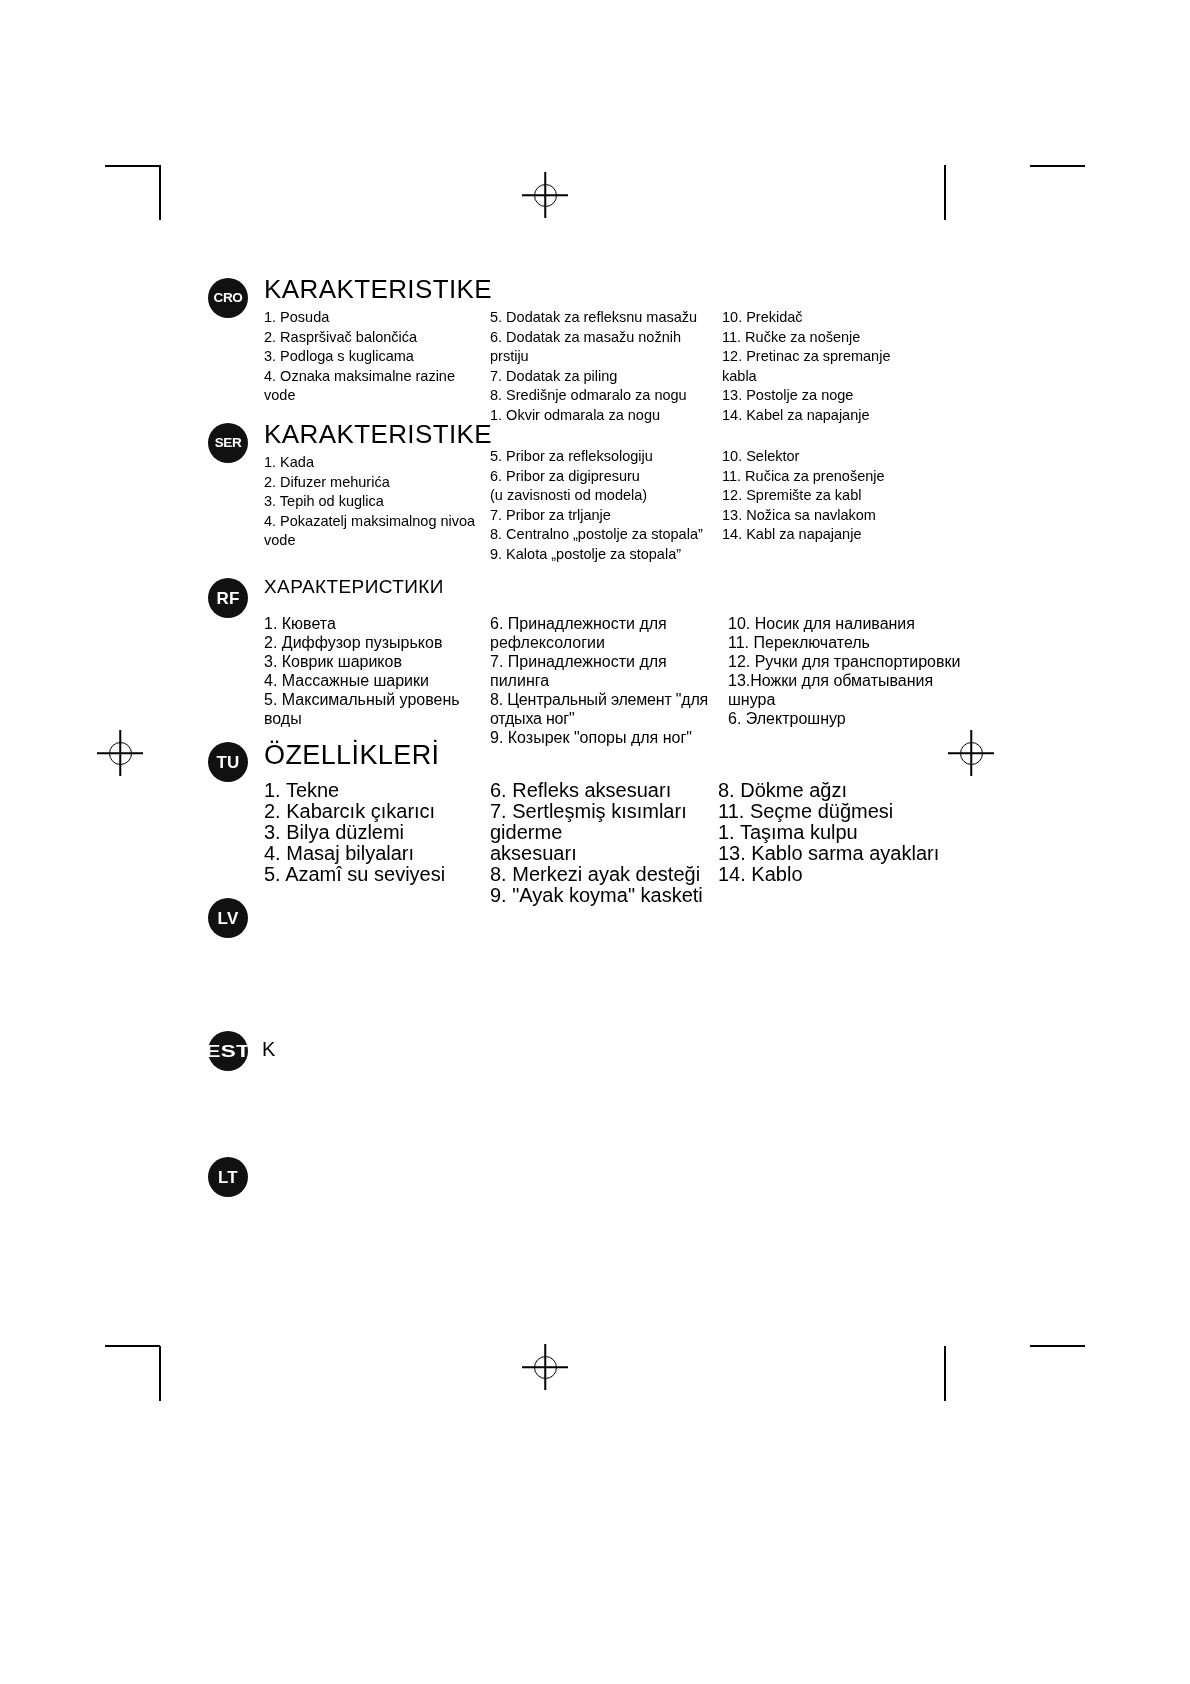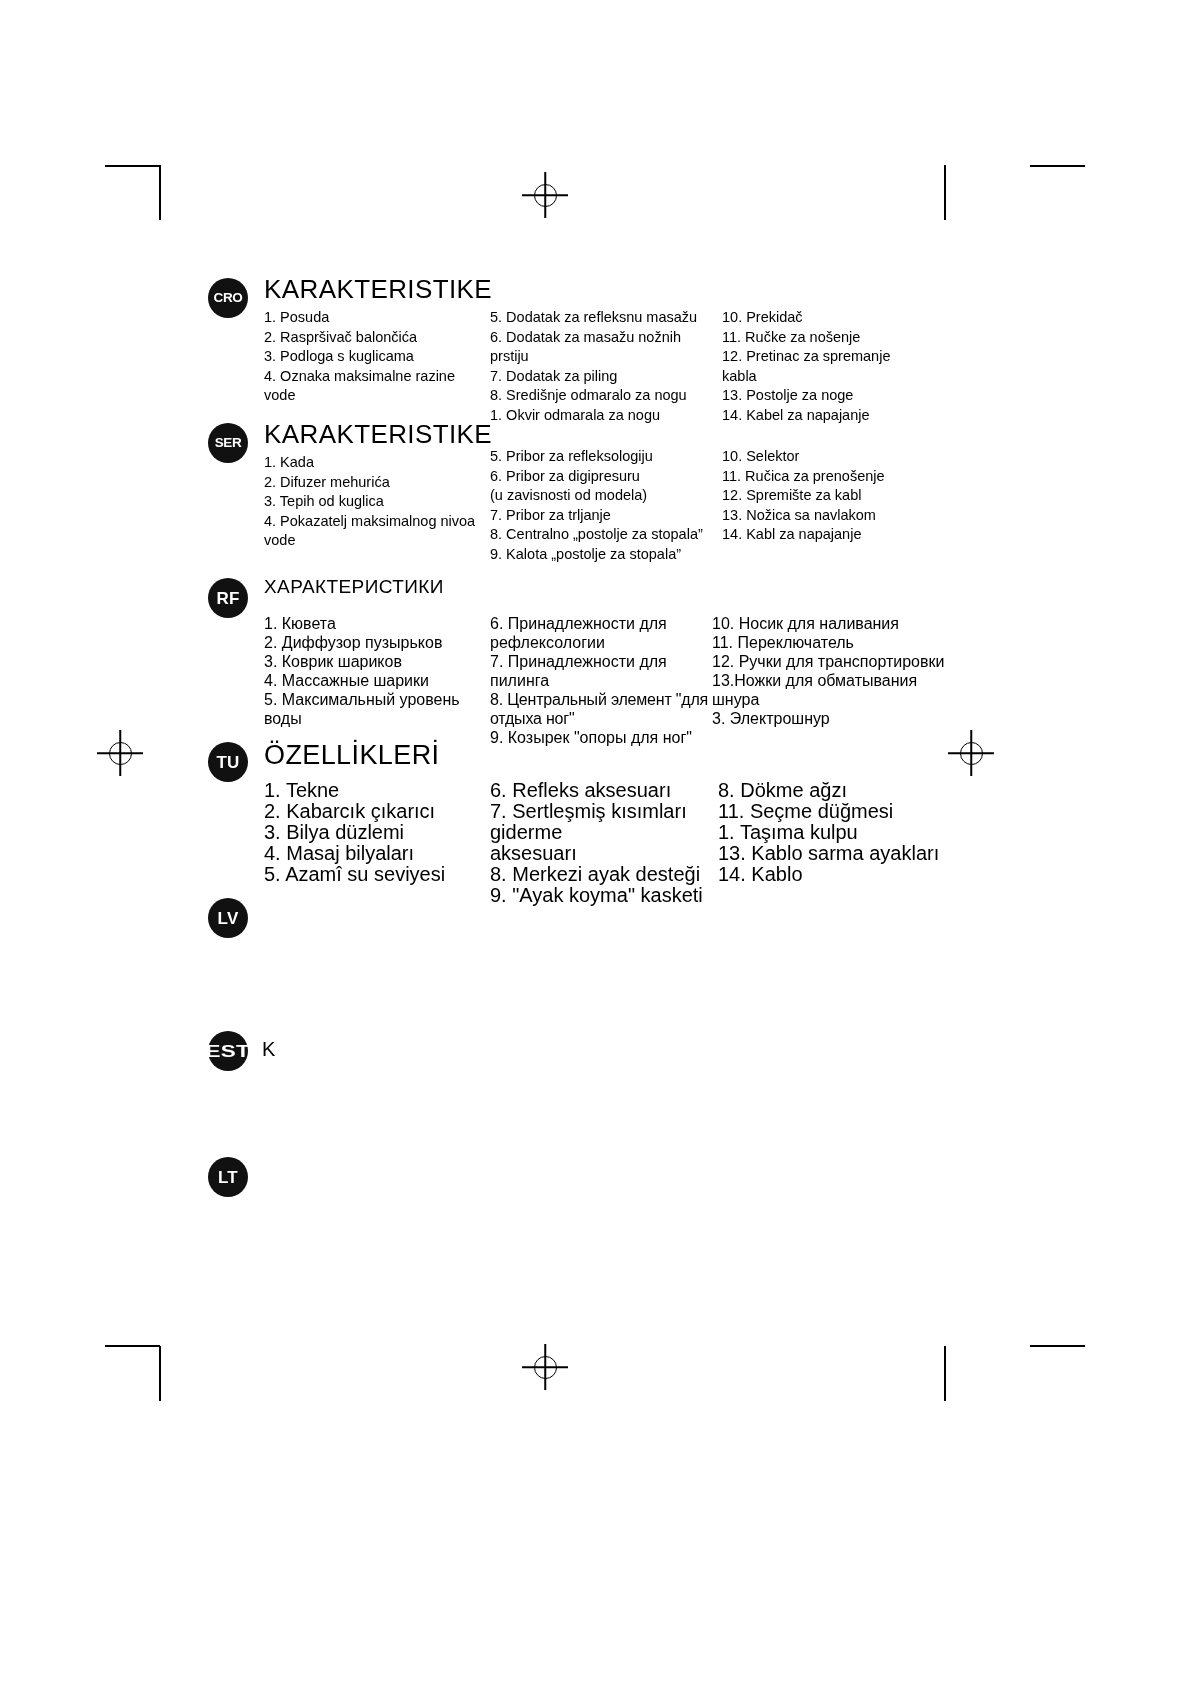--- a/index.html
+++ b/index.html
@@ -48,21 +48,21 @@
   .col p.cond{font-size:13px;letter-spacing:-0.2px;}
 
   .c1{left:0;width:230px;}
   .c2{left:226px;width:232px;}
   .c3{left:458px;width:246px;}
 
   
   .ru .col p{font-size:16px;line-height:19px;}
   .ru .c1{width:228px;}
   .ru .c2{left:226px;width:228px;}
-  .ru .c3{left:448px;width:252px;}
+  .ru .c3{left:464px;width:252px;}
 
   .tu .col p{font-size:20px;line-height:21px;}
   .tu .c1{left:0;width:226px;}
   .tu .c2{left:226px;width:228px;}
   .tu .c3{left:454px;width:250px;}
 
   .lone{position:absolute;}
   .lone .badge{position:relative;}
   .lone-text{position:absolute;left:54px;top:7px;font-size:20px;}
 </style>
@@ -183,21 +183,21 @@
         <p>рефлексологии</p>
         <p>7. Принадлежности для пилинга</p>
         <p class="cond">8. Центральный элемент "для отдыха ног"</p>
         <p>9. Козырек "опоры для ног"</p>
       </div>
       <div class="col c3">
         <p>10. Носик для наливания</p>
         <p>11. Переключатель</p>
         <p>12. Ручки для транспортировки</p>
         <p>13.Ножки для обматывания шнура</p>
-        <p>3. Электрошнур</p>
+        <p>6. Электрошнур</p>
       </div>
     </div>
   </div>
 
   <div class="section tu" style="left:208px;top:742px;">
     <div class="sec-head">
       <div class="badge">
         <span>TU</span>
       </div>
       <div class="sec-title" style="font-size:27px;top:-2px;">ÖZELLİKLERİ</div>

